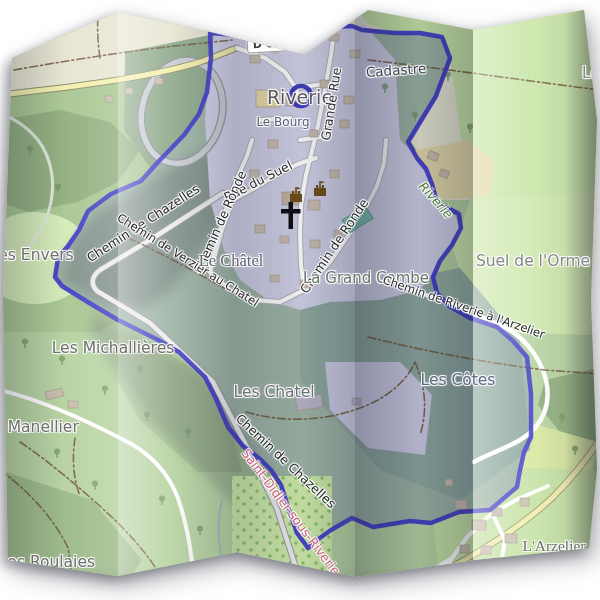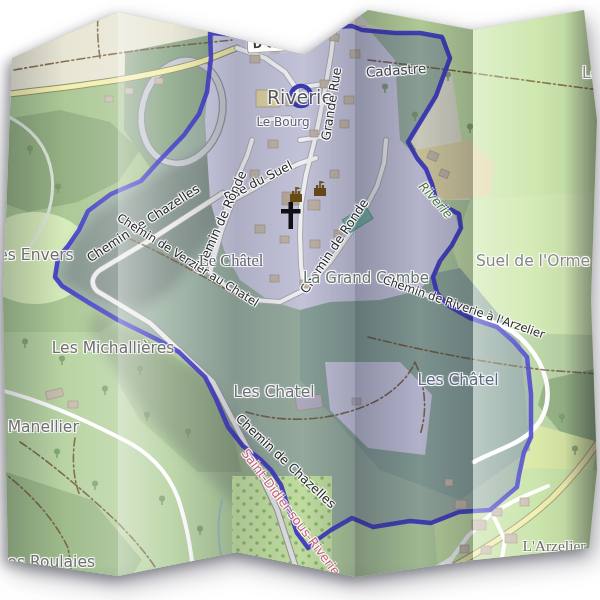--- a/index.html
+++ b/index.html
@@ -242,21 +242,21 @@
      <span class="lbl road" style="left:143px;top:223px;--r:-33deg;">Chemin de Chazelles</span>
      <span class="lbl road small" style="left:188px;top:260px;--r:32deg;">Chemin de Verzier au Chatel</span>
      <span class="lbl chatel" style="left:231px;top:261px;">Le Châtel</span>
      <span class="lbl greenish" style="left:366px;top:278px;">La Grand Combe</span>
      <span class="lbl pale" style="left:533px;top:261px;">Suel de l'Orme</span>
      <span class="lbl stream" style="left:436px;top:200px;--r:48deg;">Riverie</span>
      <span class="lbl" style="left:36px;top:255px;">es Envers</span>
      <span class="lbl" style="left:113px;top:348px;text-align:center;">Les Michallières</span>
      <span class="lbl" style="left:36px;top:427px;">e Manellier</span>
      <span class="lbl" style="left:274px;top:392px;color:#6e7077;">Les Chatel</span>
-     <span class="lbl cotes" style="left:458px;top:380px;">Les Châtel</span>
+     <span class="lbl cotes" style="left:458px;top:380px;">Les Côtes</span>
      <span class="lbl road" style="left:286px;top:461px;--r:43deg;">Chemin de Chazelles</span>
      <span class="lbl pink" style="left:291px;top:512px;--r:53deg;">Saint-Didier-sous-Riverie</span>
      <span class="lbl road small" style="left:464px;top:307px;--r:19deg;">Chemin de Riverie à l'Arzelier</span>
      <span class="lbl" style="left:554px;top:546px;font-family:Liberation Serif, serif;">L'Arzelier</span>
      <span class="lbl" style="left:47px;top:562px;">Les Roulaies</span>
      <span class="lbl pale" style="left:591px;top:73px;">Le</span>
    </div>
 
 
   </div>

